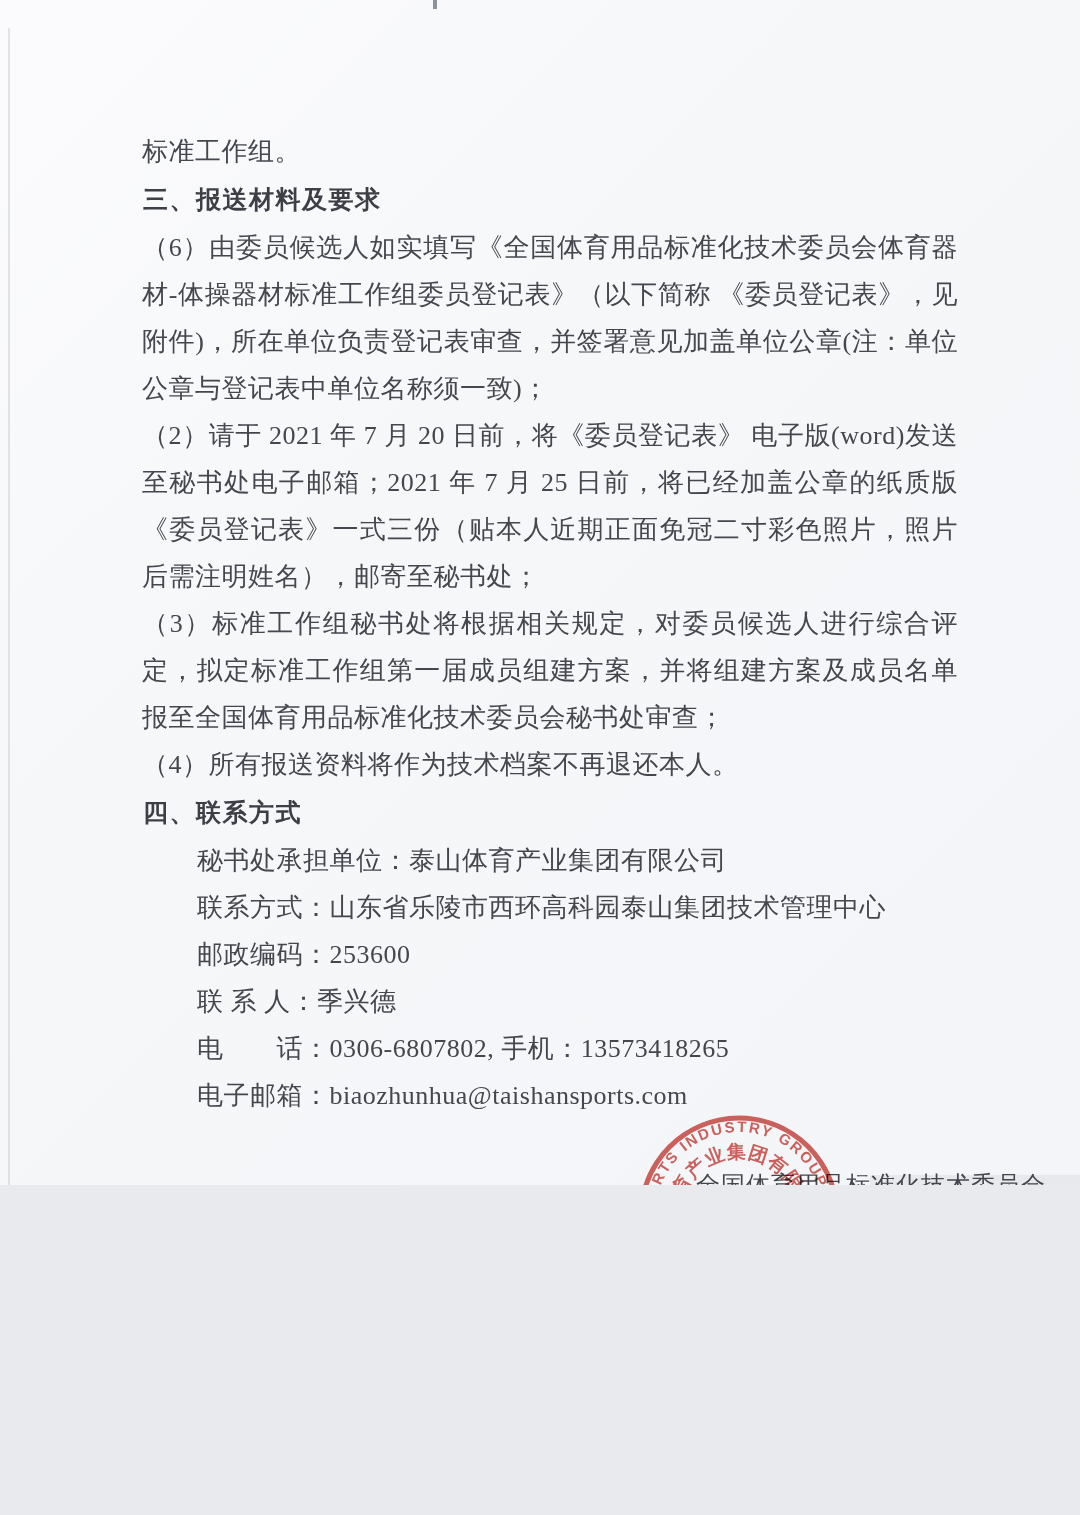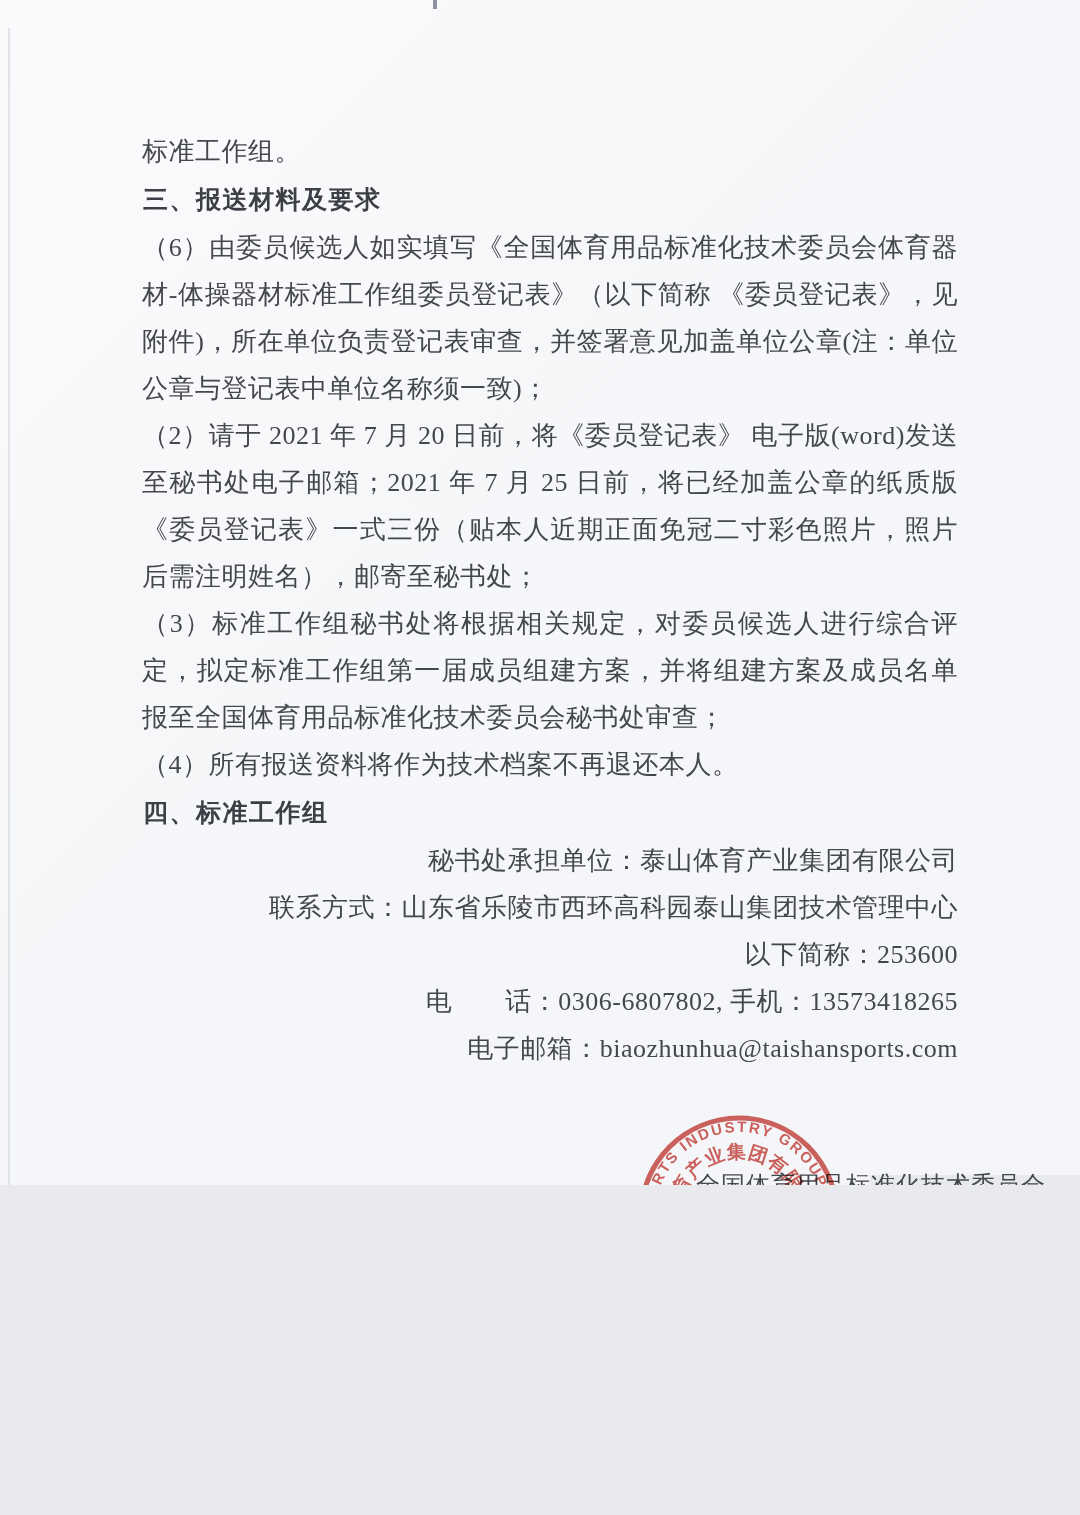--- a/index.html
+++ b/index.html
@@ -22,21 +22,21 @@
     font-size:26px;line-height:47px;letter-spacing:.5px;
   }
   .doc p{margin:0;}
   .para{text-align:justify;text-justify:inter-ideograph;}
   .heading{
     margin:1px;font-size:25px;line-height:47px;font-weight:700;
     color:#3d3f46;letter-spacing:1.5px;
     font-family:"Liberation Sans","DejaVu Sans",sans-serif;
   }
   .contacts{padding-left:55px;}
-  .contact-row{white-space:nowrap;text-align:right;}
+  .contact-row{white-space:nowrap;}
 
   .signature{
     position:absolute;left:416px;top:1162px;width:630px;
     text-align:right;font-size:24px;line-height:47px;letter-spacing:1px;
     color:#44464d;
   }
   .signature p{margin:0;}
 
   .seal{
     position:absolute;left:624px;top:1101px;width:230px;height:230px;
@@ -58,26 +58,27 @@
   <div class="crease"></div>
   <div class="corner-smudge"></div>
 
   <div class="doc">
     <p class="para">标准工作组。</p>
     <h2 class="heading">三、报送材料及要求</h2>
     <p class="para">（6）由委员候选人如实填写《全国体育用品标准化技术委员会体育器材-体操器材标准工作组委员登记表》（以下简称 《委员登记表》，见附件)，所在单位负责登记表审查，并签署意见加盖单位公章(注：单位公章与登记表中单位名称须一致)；</p>
     <p class="para">（2）请于 2021 年 7 月 20 日前，将《委员登记表》 电子版(word)发送至秘书处电子邮箱；2021 年 7 月 25 日前，将已经加盖公章的纸质版 《委员登记表》一式三份（贴本人近期正面免冠二寸彩色照片，照片后需注明姓名），邮寄至秘书处；</p>
     <p class="para">（3）标准工作组秘书处将根据相关规定，对委员候选人进行综合评定，拟定标准工作组第一届成员组建方案，并将组建方案及成员名单报至全国体育用品标准化技术委员会秘书处审查；</p>
     <p class="para">（4）所有报送资料将作为技术档案不再退还本人。</p>
-    <h2 class="heading">四、标准工作组</h2>
+    <h2 class="heading">四、联系方式</h2>
 
     <div class="contacts">
       <p class="contact-row"><span>秘书处承担单位：</span><span>泰山体育产业集团有限公司</span></p>
       <p class="contact-row"><span>联系方式：</span><span>山东省乐陵市西环高科园泰山集团技术管理中心</span></p>
-      <p class="contact-row"><span>以下简称：</span><span>253600</span></p>
+      <p class="contact-row"><span>邮政编码：</span><span>253600</span></p>
+      <p class="contact-row"><span>联 系 人：</span><span>季兴德</span></p>
       <p class="contact-row"><span>电　　话：</span><span>0306-6807802, 手机：13573418265</span></p>
       <p class="contact-row"><span>电子邮箱：</span><span>biaozhunhua@taishansports.com</span></p>
     </div>
   </div>
 
   <div class="signature">
     <p>全国体育用品标准化技术委员会</p>
     <p>体育器材——体操器材标准工作组(筹)</p>
     <p>2021 年 6 月 28 日</p>
   </div>

